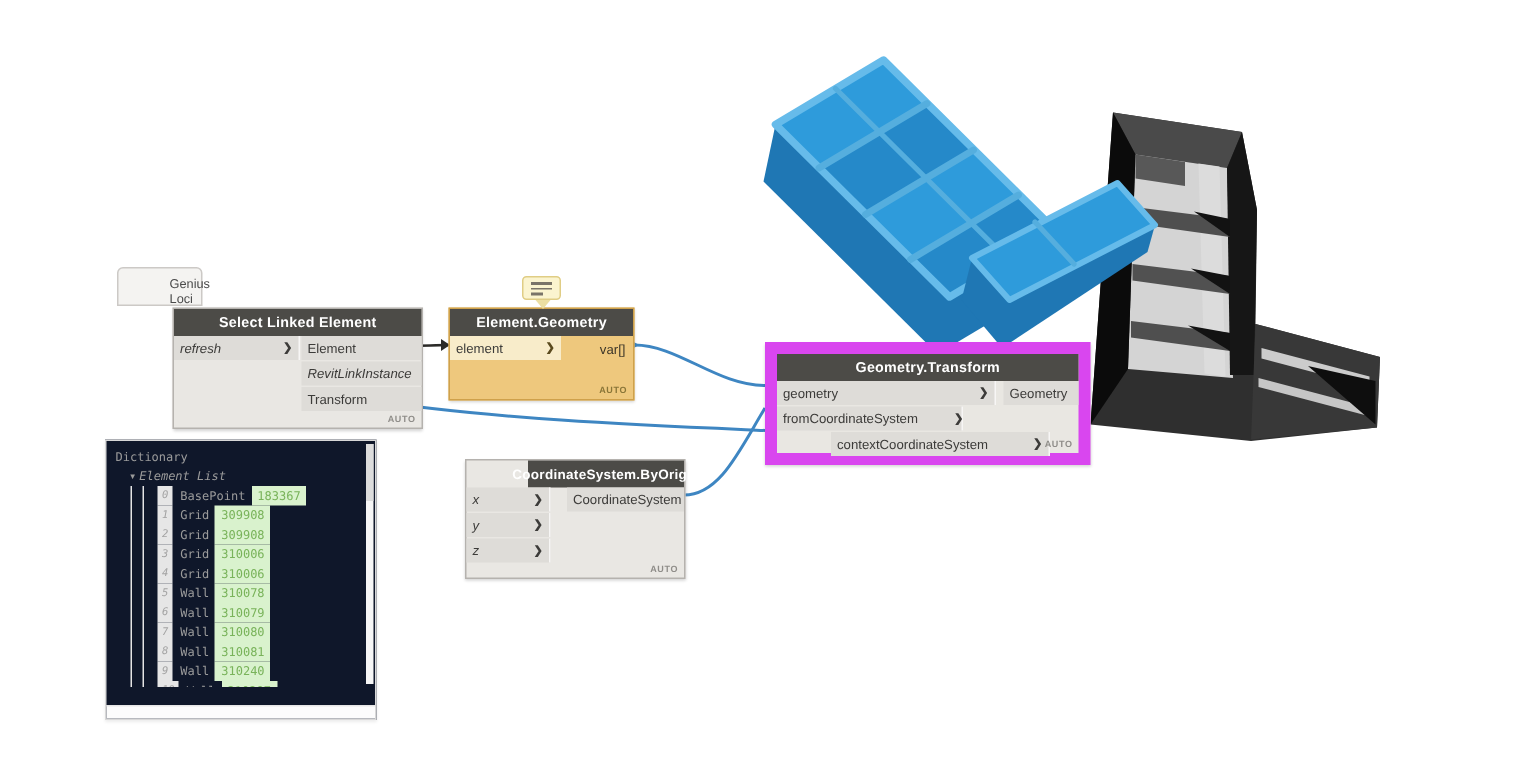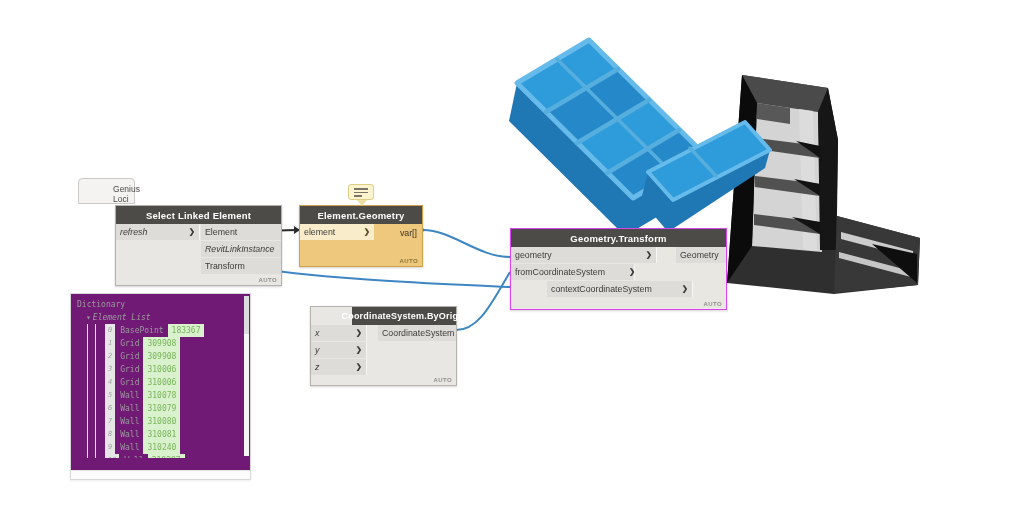--- a/index.html
+++ b/index.html
@@ -18,38 +18,38 @@
   .italic { font-style:italic; }
   .lacing { position:absolute; right:4px; bottom:2px; font-size:6px; font-weight:bold; color:#8f8d89; letter-spacing:.4px; }
 
   
   .node.warning { background:#eec87d; border-color:#cfa14b; }
   .node.warning .port.in { background:#f8ecca; border-right:none; }
   .node.warning .lacing { color:#8a7638; }
   .out-label { position:absolute; font-size:8.8px; color:#3b3528; }
 
   
-  .node.selected { border:1px solid #d946ef; }
+  .node.selected { border:8px solid #d946ef; }
 
   
   .group-tab { position:absolute; left:78px; top:178px; width:57px; height:26px; z-index:1;
                background:#f4f3f1; border:1px solid #ccc9c6; border-radius:4px 4px 0 0;
                font-size:8.5px; color:#4a4a4a; display:flex; align-items:flex-start; justify-content:center; padding-top:5px;padding-left:40px; }
 
   
   .bubble { position:absolute; left:348px; top:184px; width:26px; height:16px; z-index:3;
             background:#fbf4cf; border:1px solid #e0cd85; border-radius:3px; padding:3px 0 0 5px; }
   .bubble i { display:block; height:1.5px; background:#7a7468; margin-bottom:2px; }
   .bubble i:nth-child(1){ width:14px; } .bubble i:nth-child(2){ width:14px; } .bubble i:nth-child(3){ width:8px; }
   .bubble-tail { position:absolute; left:357px; top:200px; z-index:3; width:0; height:0;
                  border-left:5px solid transparent; border-right:5px solid transparent; border-top:6px solid #ecdfa2; }
 
   
   .preview { position:absolute; left:70px; top:293px; width:181px; height:187px; z-index:2;
-             background:#701a75; border:1px solid #d8d8d8; box-shadow:0 1px 2px rgba(0,0,0,.08);
+             background:#0f172a; border:1px solid #d8d8d8; box-shadow:0 1px 2px rgba(0,0,0,.08);
              font-family:"DejaVu Sans Mono", monospace; font-size:8px; color:#9b9b9b; }
   .preview-inner { padding:4px 2px 0 6px; line-height:13px; white-space:nowrap; overflow:hidden; height:164px; }
   .tree-group { padding-left:9px; font-style:italic; }
   .tree-items { margin-left:10px; border-left:1px solid #e4e4e4; }
   .tree-items-inner { margin-left:7px; border-left:1px solid #e4e4e4; padding-left:9px; }
   .pv-row { height:13px; display:flex; align-items:center; }
   .idx { background:#e6e6e6; color:#a3a3a3; font-size:7px; padding:0 3px; margin-right:5px; font-style:italic; }
   .val { background:#d9f2cd; color:#79b35a; padding:0 4px; margin-left:4px; }
   .pv-vscroll { position:absolute; right:1px; top:2px; width:5px; height:160px; background:#f6f6f6; }
   .pv-vscroll .thumb { width:5px; height:38px; background:#dcdcdc; }

